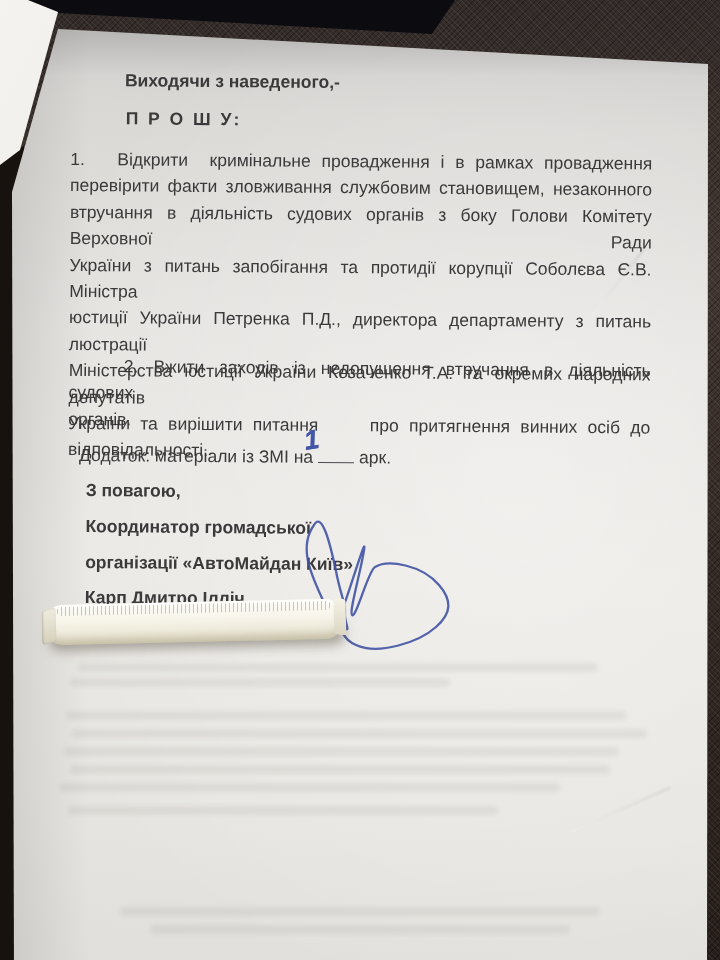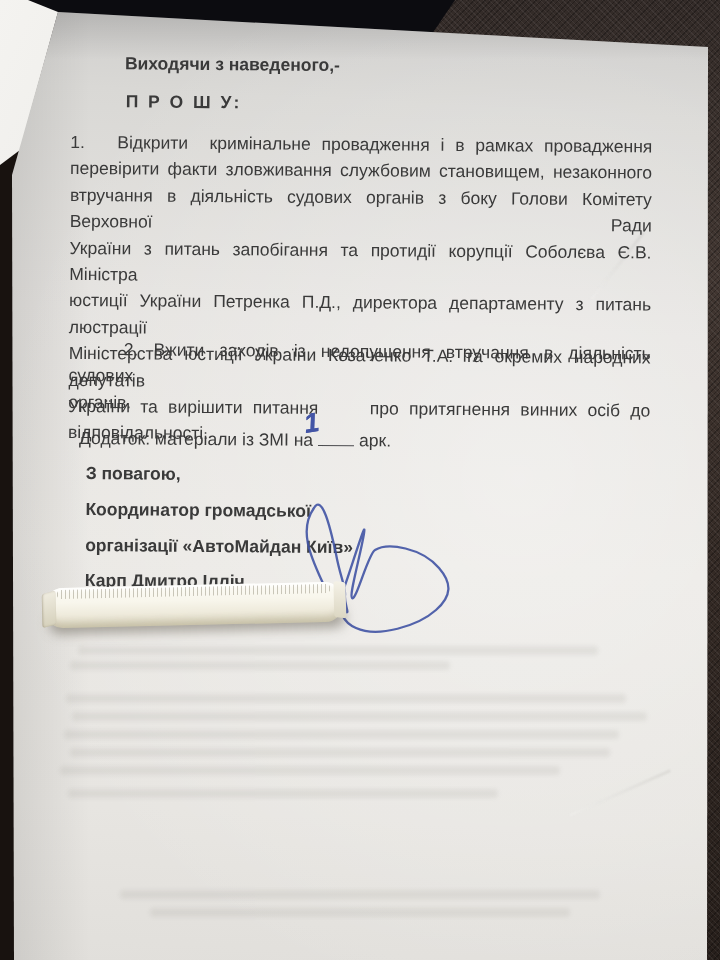--- a/index.html
+++ b/index.html
@@ -28,20 +28,21 @@
     background:linear-gradient(115deg,#f4f3f0,#dcdbd7 70%,#c9c8c4);
     clip-path:polygon(0 0,28px 0,58px 12px,20px 150px,0 165px);
   }
   
   .paper{
     position:absolute;inset:0;
     clip-path:polygon(58px 12px,708px 47px,707px 960px,14px 960px,12px 175px);
     background:
       radial-gradient(120% 90% at 72% 50%, rgba(255,255,255,0.38), rgba(255,255,255,0) 62%),
       linear-gradient(183deg,#cbcac9 0%,#d9d8d5 12%,#e5e3e0 34%,#eae8e4 58%,#e7e5e1 84%,#e1dfdb 100%);
+    margin-top: 17px;
   }
   .paper::before{
     content:"";position:absolute;inset:0;
     background:linear-gradient(180deg,rgba(0,0,0,0.16),rgba(0,0,0,0) 60px),
                linear-gradient(90deg,rgba(0,0,0,0.10),rgba(0,0,0,0) 90px);
   }
   .content{position:absolute;inset:0;transform:rotate(0.45deg);transform-origin:80px 60px;
     color:#3a3a3a;font-size:17.5px;}
   .block{position:absolute;left:71px;width:582px;}
   .line{line-height:26.4px;text-align:justify;text-align-last:justify;word-spacing:1.5px;white-space:normal;}

